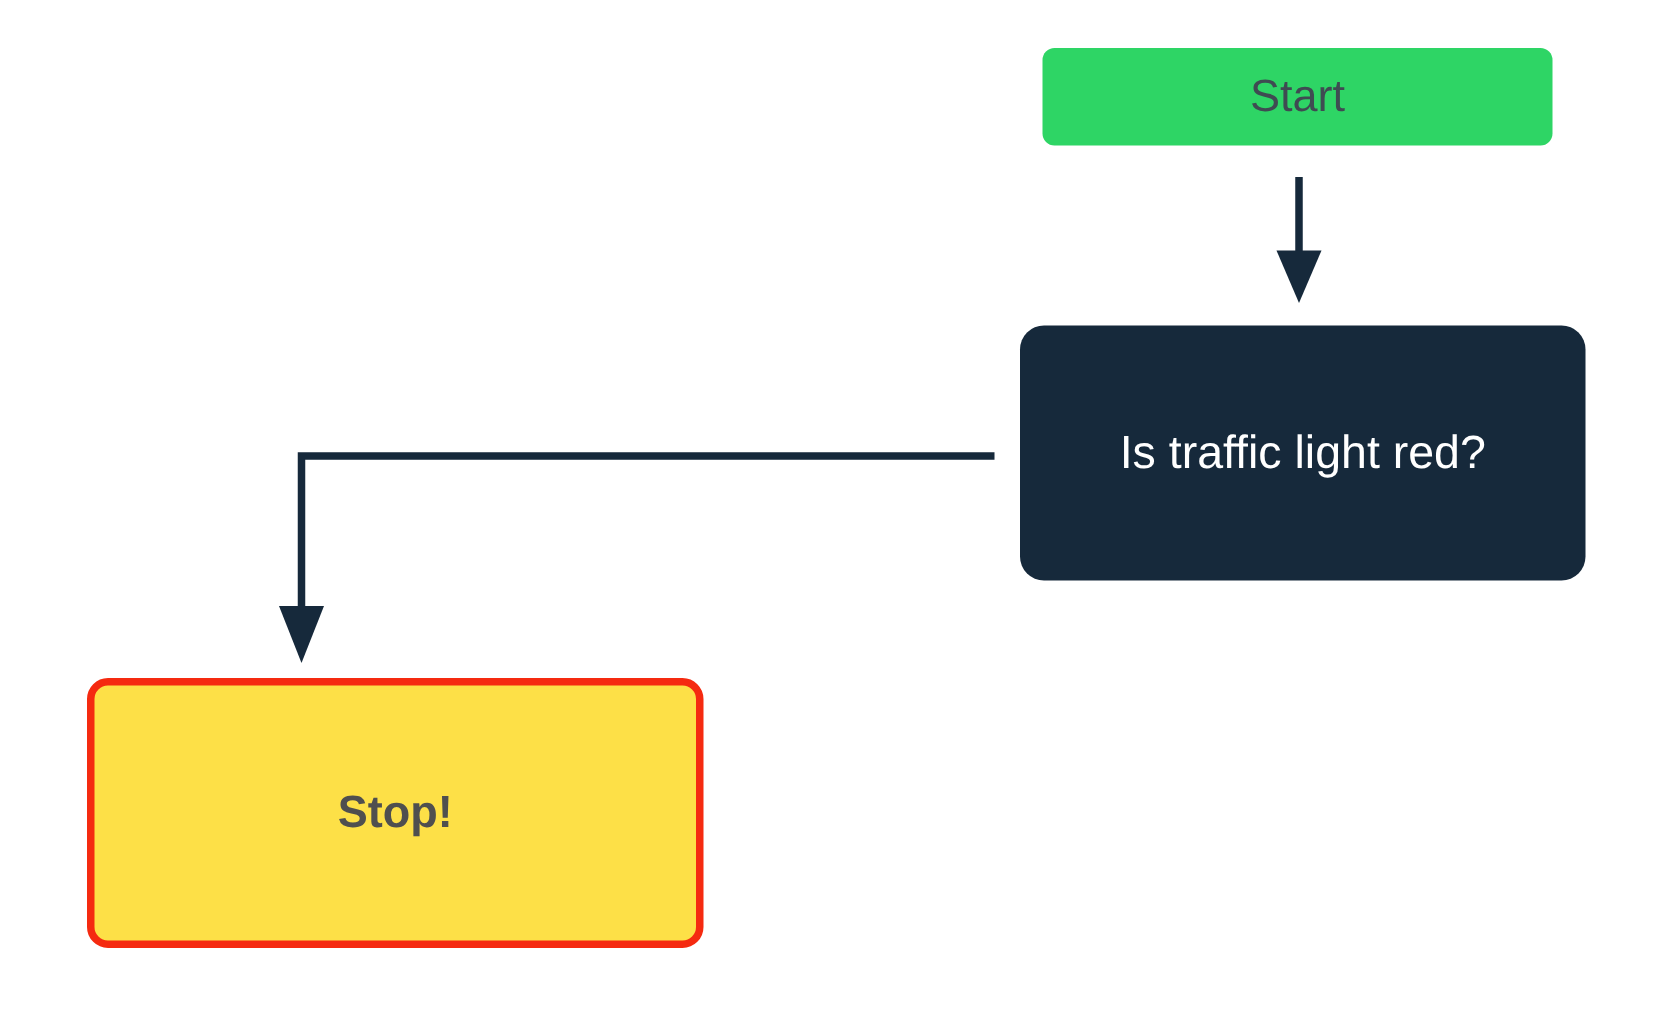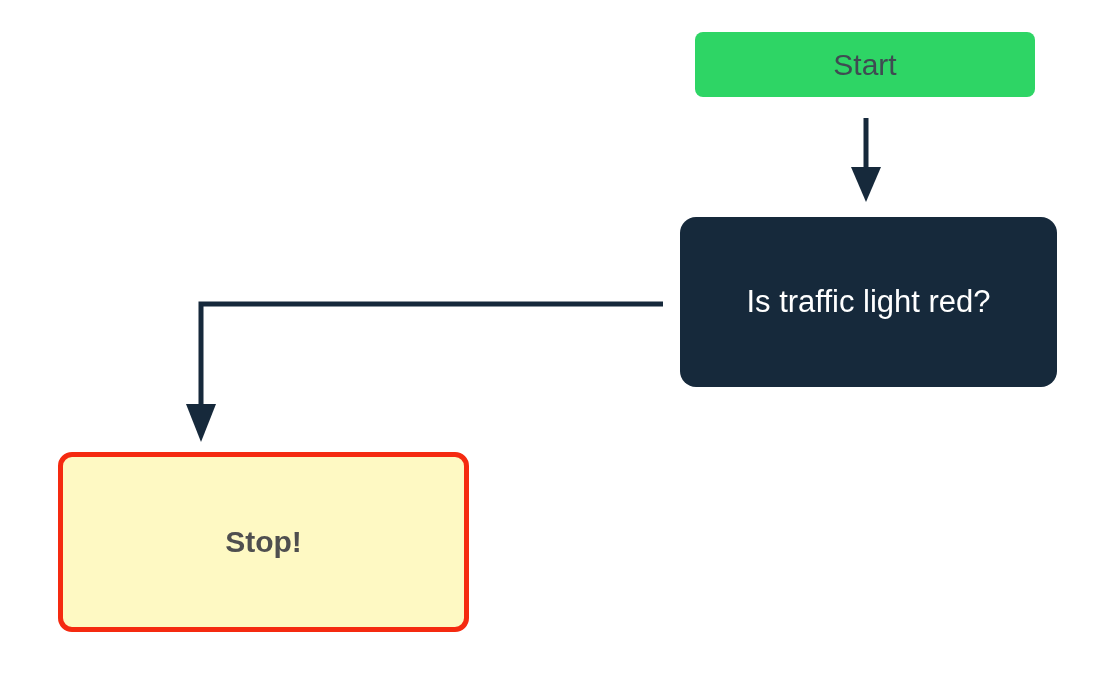--- a/index.html
+++ b/index.html
@@ -91,17 +91,17 @@
 
 
   <div class="node node-decision" style="background: rgb(22, 41, 59); color: rgb(255, 255, 255);">
     <span>Is traffic light red?</span>
   </div>
 
   <div class="node node-start" style="background: rgb(46, 213, 101); color: rgb(63, 75, 82);">
     <span>Start</span>
   </div>
 
-  <div class="node node-stop" style="background: #fef9c3; color: rgb(79, 79, 79); border-color: rgb(245, 42, 16);">
+  <div class="node node-stop" style="background: #fde047; color: rgb(79, 79, 79); border-color: rgb(245, 42, 16);">
     <span>Stop!</span>
   </div>
 
 </div>
 
 </body></html>

